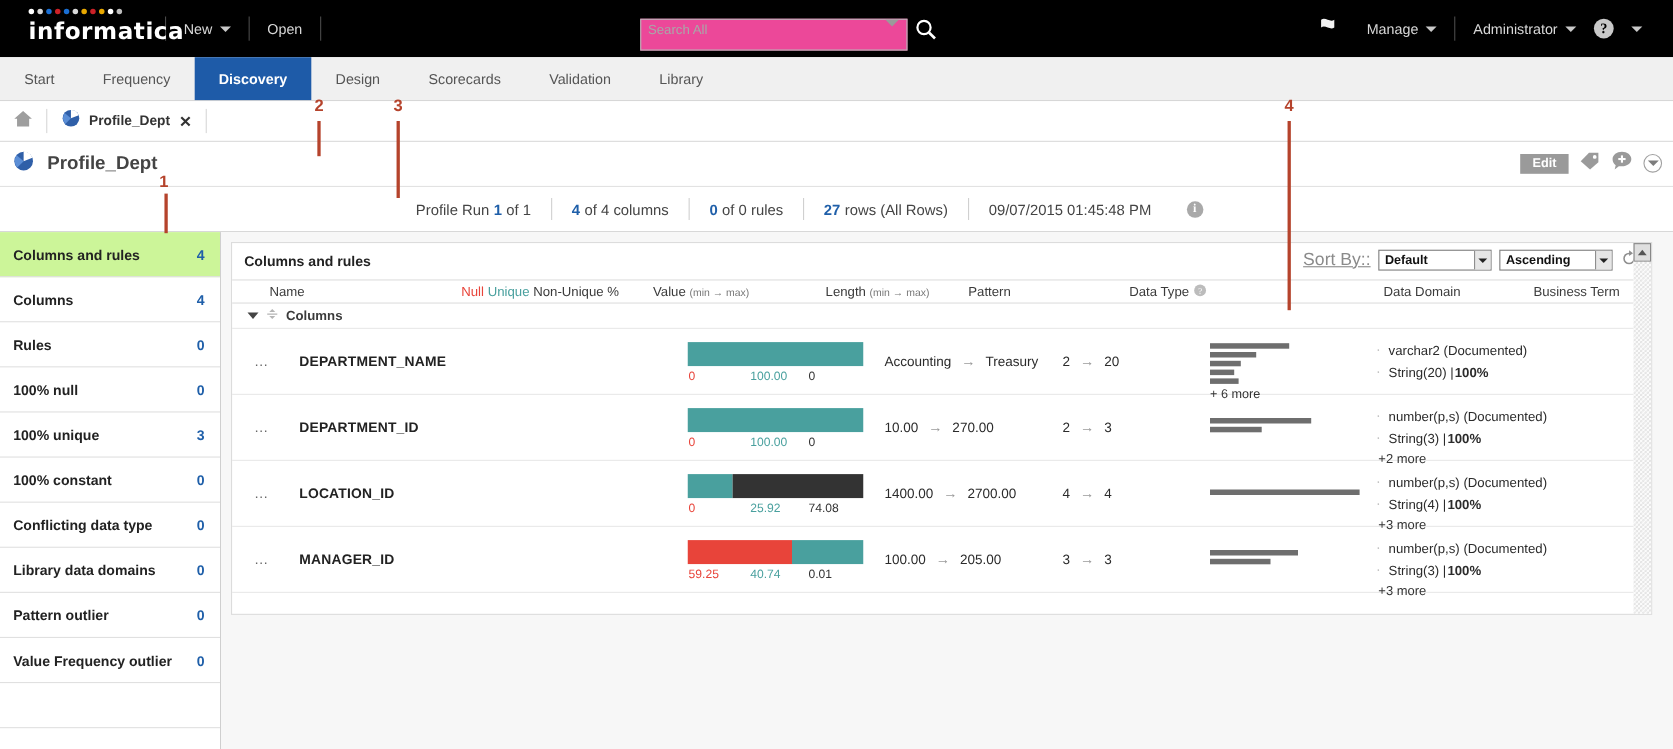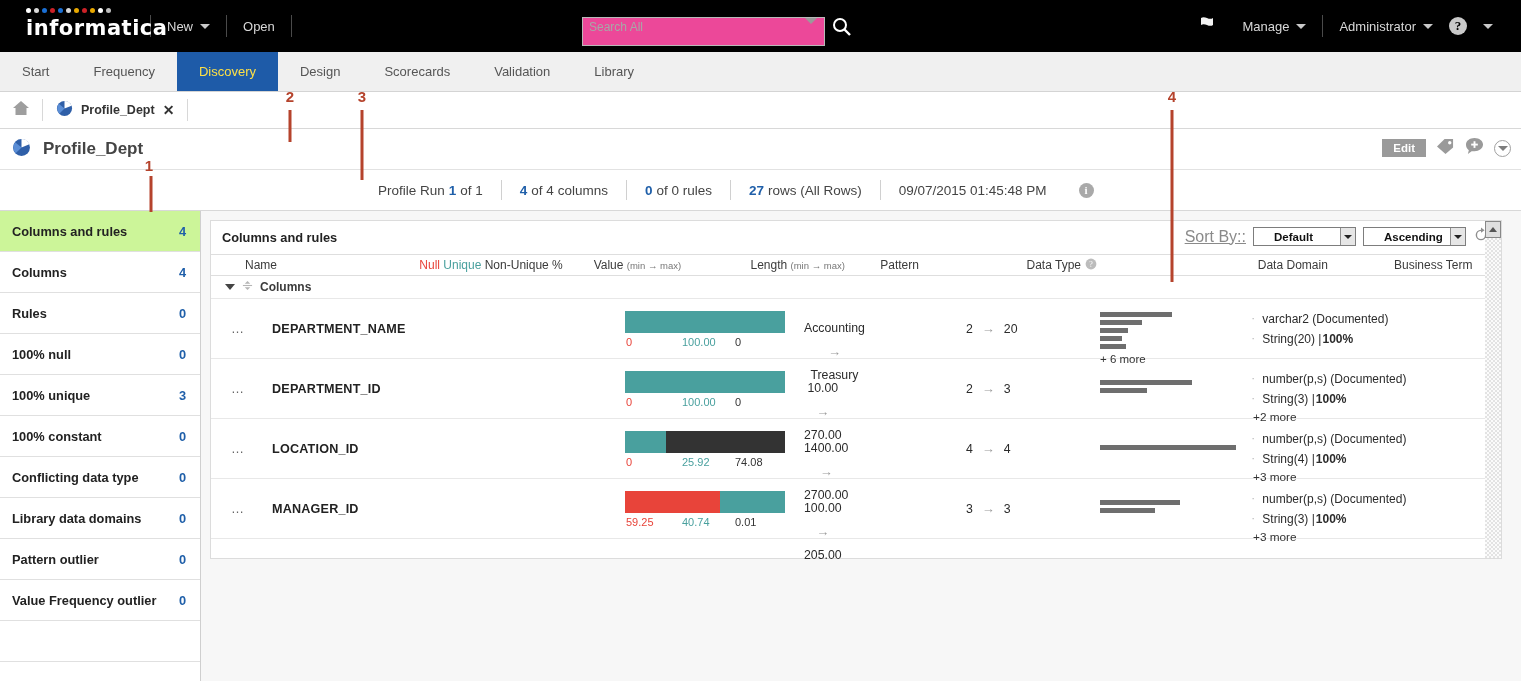--- a/index.html
+++ b/index.html
@@ -68,21 +68,21 @@
   
   .navbar {
     position: absolute; left: 0; top: 52px; width: 1521px; height: 40px;
     background: #f0f0f0; border-bottom: 1px solid #d4d4d4;
     display: flex; align-items: stretch;
   }
   .nav-tab {
     padding: 0 22px; display: flex; align-items: center;
     font-size: 13px; color: #555; cursor: pointer;
   }
-  .nav-tab.active { background: #1e5ba8; color: #fde047; font-weight: normal; }
+  .nav-tab.active { background: #1e5ba8; color: #ffffff; font-weight: bold; }
 
   
   .crumbbar {
     position: absolute; left: 0; top: 92px; width: 1521px; height: 37px;
     background: #fff; border-bottom: 1px solid #d8d8d8;
     display: flex; align-items: center;
   }
   .home-ico { margin-left: 12px; margin-right: 12px; }
   .crumb-div { width: 1px; height: 22px; background: #d8d8d8; }
   .doc-tab {
@@ -162,21 +162,21 @@
     font-size: 12.8px; font-weight: bold; color: #222; position: relative;
   }
   .sortbox {
     position: absolute; right: 12px; top: 6px;
     display: flex; align-items: center; gap: 7px;
   }
   .sortbox .sl { font-size: 16px; color: #8a8a8a; font-weight: normal; text-decoration: underline; }
   .fakeselect {
     width: 103px; height: 19px; border: 1px solid #7d7d7d; background: #fff;
     display: flex; align-items: center; justify-content: space-between;
-    font-size: 11.5px; color: #111; padding-left: 20px; cursor: pointer;
+    font-size: 11.5px; color: #111; padding-left: 5px; cursor: pointer;
   }
   .fakeselect .abtn {
     width: 15px; height: 17px; background: #e6e6e6; border-left: 1px solid #8e8e8e;
     display: flex; align-items: center; justify-content: center; margin-right: 0px;
   }
   .caret-sm { width: 0; height: 0; border-left: 4px solid transparent;
     border-right: 4px solid transparent; border-top: 4px solid #222; }
 
   
   .thead {
@@ -202,21 +202,21 @@
   .c-name .dots { color: #666; font-size: 13px; letter-spacing: 1px; }
   .c-name .nm { font-weight: bold; font-size: 12.6px; color: #222; letter-spacing: 0.2px; padding-left: 20px; }
   .c-bar { position: absolute; left: 414px; top: 12px; width: 160px; }
   .barstack { height: 22px; display: flex; width: 100%; overflow: hidden; }
   .barstack i { display: block; height: 100%; }
   .barlabels { position: relative; height: 14px; margin-top: 3px; font-size: 11px; }
   .barlabels span { position: absolute; top: 0; }
   .lb-null { color: #e8443a; }
   .lb-uni { color: #49a09e; }
   .lb-non { color: #333; }
-  .c-value { position: absolute; left: 593px; top: 22px; display: flex; align-items: center; gap: 9px; white-space: nowrap; flex-direction: column; }
+  .c-value { position: absolute; left: 593px; top: 22px; display: flex; align-items: center; gap: 9px; white-space: nowrap; }
   .c-len { position: absolute; left: 755px; top: 22px; display: flex; align-items: center; gap: 9px; }
   .arrow-g { color: #9a9a9a; font-size: 13px; }
   .c-pattern { position: absolute; left: 889px; top: 13px; width: 140px; }
   .patbar { height: 5px; background: #6e6e6e; margin-bottom: 3px; }
   .patmore { font-size: 11.5px; color: #333; margin-top: 4px; }
   .c-dtype { position: absolute; left: 1040px; top: 10px; width: 195px; }
   .dt-li { display: flex; align-items: flex-start; gap: 7px; font-size: 12px; color: #2b2b2b; line-height: 20px; }
   .dt-li .bul { color: #bdbdbd; font-size: 13px; line-height: 18px; }
   .dt-li b { font-weight: bold; }
   .dt-more { font-size: 11.8px; color: #333; margin-top: 1px; margin-left: 2px; }

